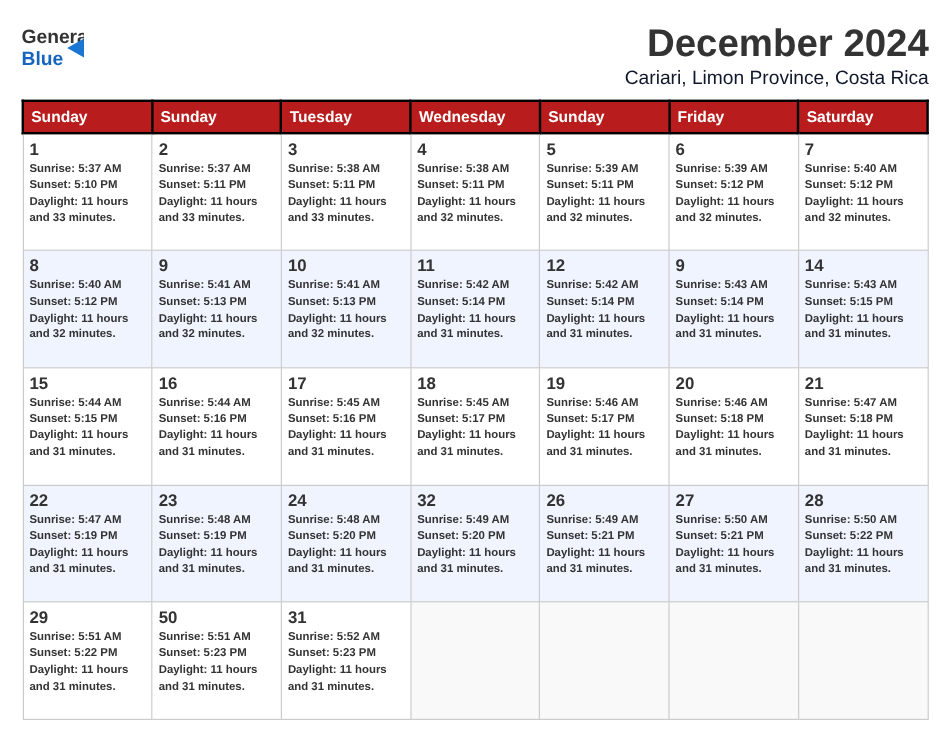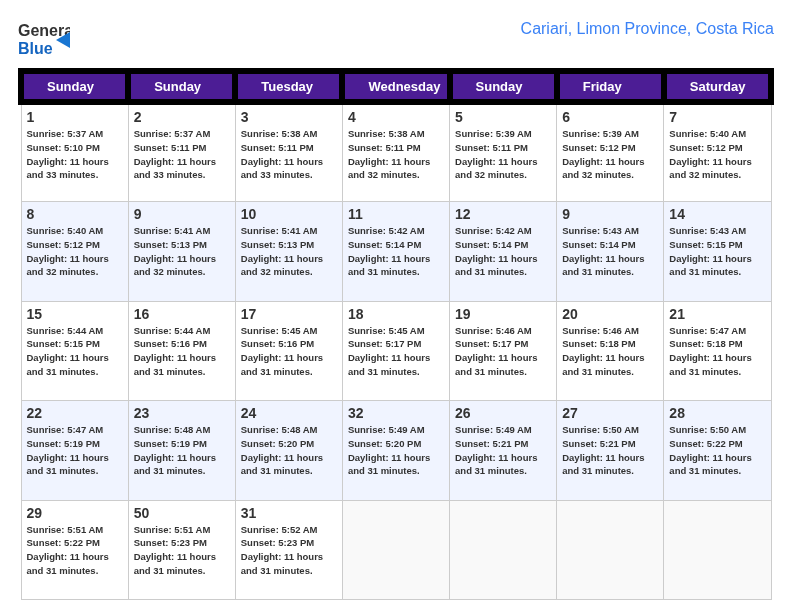--- a/index.html
+++ b/index.html
@@ -26,38 +26,38 @@
     .title-section {
       text-align: right;
     }
     .month-title {
       font-size: 32px;
       font-weight: bold;
       color: #333;
     }
     .location-title {
       font-size: 16px;
-      color: #3b82f6;
+      color: #0f172a;
       margin-top: 2px;
     }
     .calendar {
       flex: 1;
       border: 1px solid #ccc;
       border-collapse: collapse;
       width: 100%;
       table-layout: fixed;
     }
     .calendar th {
-      background-color: #4c1d95;
+      background-color: #b91c1c;
       color: white;
       text-align: left;
-      padding: 5px 23px;
+      padding: 5px 6px;
       font-size: 13px;
       font-weight: bold;
-      border: 6px solid #000000;
+      border: 2px solid #000000;
     }
     .calendar td {
       vertical-align: top;
       border: 1px solid #ccc;
       padding: 4px 5px;
       font-size: 10px;
       color: #333;
       height: 88px;
     }
     .calendar tr:nth-child(even) td {
@@ -99,20 +99,21 @@
     <div class="logo-wrapper">
       <div class="logo-top">
         <svg width="52" height="42" viewBox="0 0 52 42">
           <text x="0" y="18" font-family="Arial" font-size="16" font-weight="bold" fill="#333">General</text>
           <text x="0" y="36" font-family="Arial" font-size="16" font-weight="bold" fill="#1565C0">Blue</text>
           <polygon points="38,22 52,14 52,30" fill="#1976D2"></polygon>
         </svg>
       </div>
     </div>
     <div class="title-section">
+      <div class="month-title">December 2024</div>
       <div class="location-title">Cariari, Limon Province, Costa Rica</div>
     </div>
   </div>
 
   <table class="calendar">
     <thead>
       <tr>
         <th>Sunday</th>
         <th>Sunday</th>
         <th>Tuesday</th>

